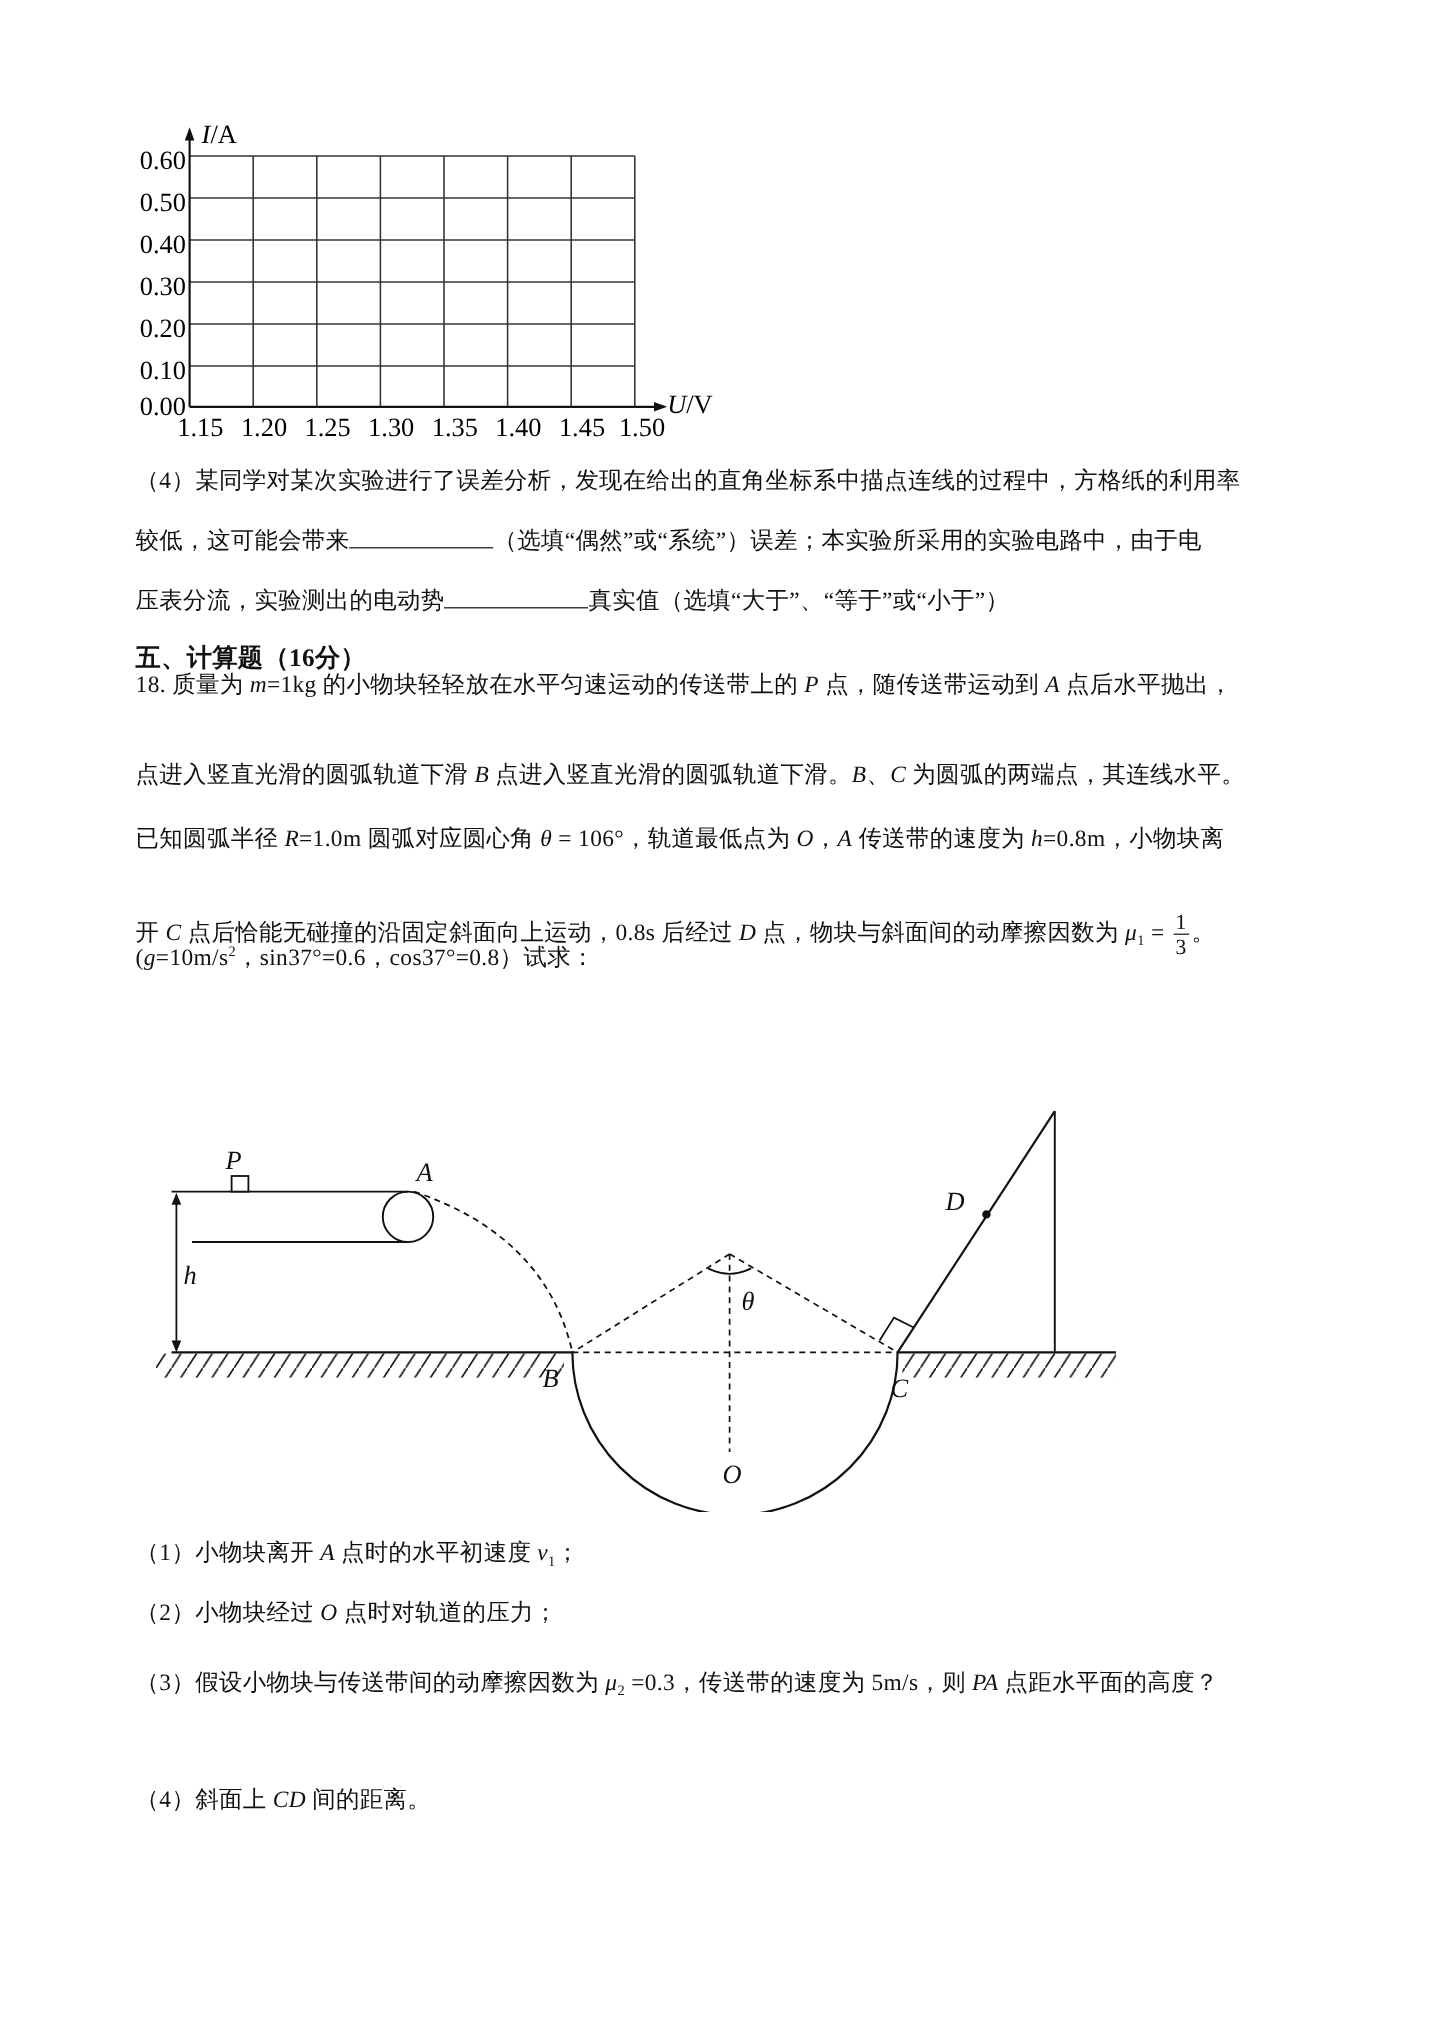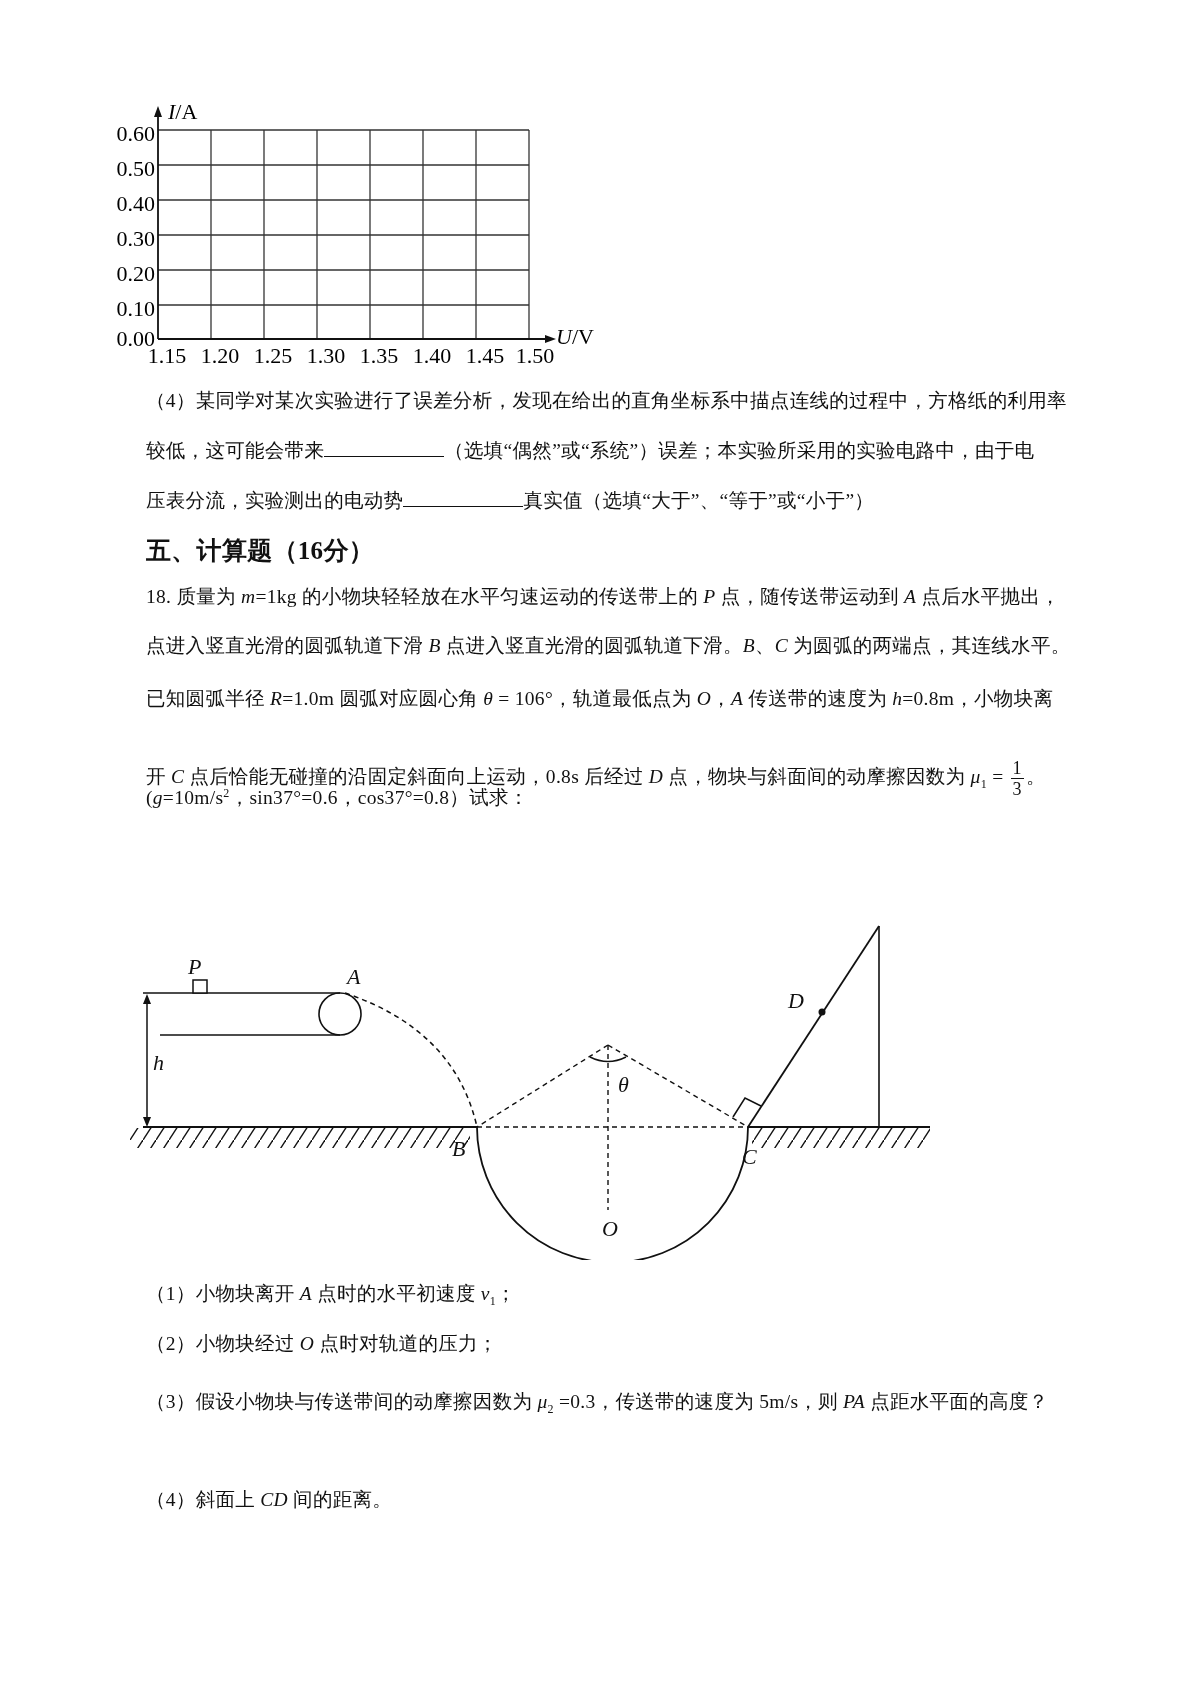--- a/index.html
+++ b/index.html
@@ -1,22 +1,22 @@
 <!DOCTYPE html>
 <html><head>
 <meta charset="utf-8">
 <style>
   html, body { margin:0; padding:0; background:#ffffff; }
   body { width:1200px; height:1698px; position:relative; overflow:hidden;
          font-family:"Liberation Serif","DejaVu Serif",serif; color:#111; }
   .abs { position:absolute; }
-  .line { position:absolute; left:113px; font-size:19.5px; white-space:nowrap; letter-spacing:0.3px;margin-left:33px; }
+  .line { position:absolute; left:113px; font-size:19.5px; white-space:nowrap; letter-spacing:0.3px; }
   .blank { display:inline-block; border-bottom:1.5px solid #111; width:120px; height:18px; vertical-align:baseline; }
   i, .it { font-style:italic; }
-  .heading { font-weight:bold; font-size:25px; }
+  .heading { font-weight:bold; font-size:21px; }
   svg text { font-family:"Liberation Serif","DejaVu Serif",serif; }
   .frac { display:inline-block; vertical-align:middle; text-align:center; font-size:18px; line-height:20px; margin:0 2px; }
   .frac span { display:block; }
   .frac .num { border-bottom:1px solid #111; padding:0 2px; }
 </style>
 </head>
 <body>
 
 <svg class="abs" style="left:0;top:0" width="620" height="370" viewBox="0 0 620 370">
   <g stroke="#333" stroke-width="1.3" fill="none">
@@ -68,21 +68,21 @@
 <div class="line" style="top:387px">（4）某同学对某次实验进行了误差分析，发现在给出的直角坐标系中描点连线的过程中，方格纸的利用率</div>
 <div class="line" style="top:437px">
   <span>较低，这可能会带来</span><span class="blank"></span><span>（选填“偶然”或“系统”）误差；本实验所采用的实验电路中，由于电</span>
 </div>
 <div class="line" style="top:487px">
   <span>压表分流，实验测出的电动势</span><span class="blank"></span><span>真实值（选填“大于”、“等于”或“小于”）</span>
 </div>
 
 <div class="line heading" style="top:534px">五、计算题（16分）</div>
 
-<div class="line" style="top:583px">
+<div class="line" style="top:557px">
   <span>18. 质量为 </span><i>m</i><span>=1kg 的小物块轻轻放在水平匀速运动的传送带上的 </span><i>P</i><span> 点，随传送带运动到 </span><i>A</i><span> 点后水平抛出，</span>
 </div>
 <div class="line" style="top:632px">
   <span>点进入竖直光滑的圆弧轨道下滑 </span><i>B</i><span> 点进入竖直光滑的圆弧轨道下滑。</span><i>B</i><span>、</span><i>C</i><span> 为圆弧的两端点，其连线水平。</span>
 </div>
 <div class="line" style="top:685px">
   <span>已知圆弧半径 </span><i>R</i><span>=1.0m 圆弧对应圆心角 </span><i>θ</i><span> = 106°，轨道最低点为 </span><i>O</i><span>，</span><i>A</i><span> 传送带的速度为 </span><i>h</i><span>=0.8m，小物块离</span>
 </div>
 <div class="line" style="top:758px">
   <span>开 </span><i>C</i><span> 点后恰能无碰撞的沿固定斜面向上运动，0.8s 后经过 </span><i>D</i><span> 点，物块与斜面间的动摩擦因数为 </span><i>μ</i><sub style="font-size:12px">1</sub><span> = </span><span class="frac"><span class="num">1</span><span class="den">3</span></span><span>。</span>

